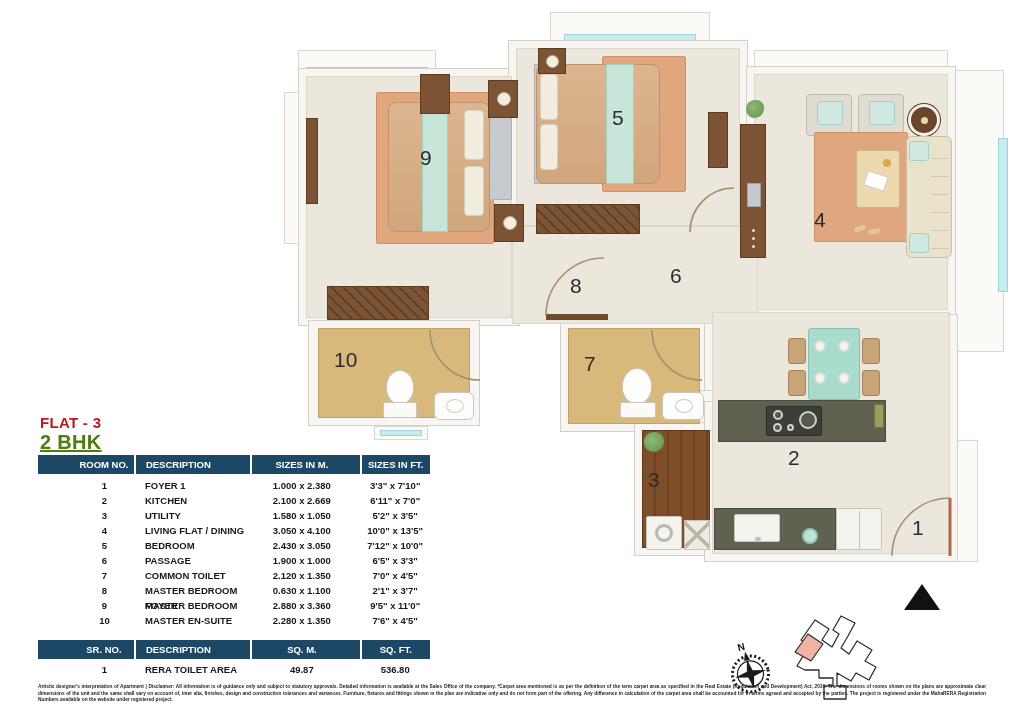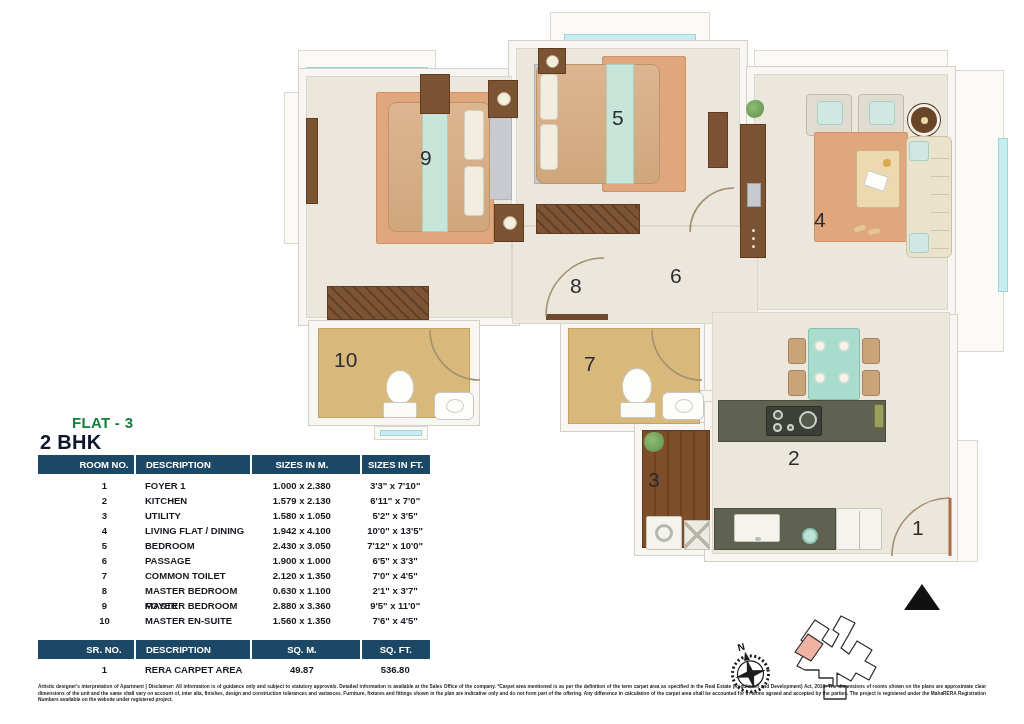--- a/index.html
+++ b/index.html
@@ -36,22 +36,22 @@
   .white-goods{background:#f5f3ed;border:1px solid #c9c4b8;border-radius:2px;}
   .plant{background:radial-gradient(circle at 40% 40%,#8fbc74,#5d8f49);border-radius:50% 45% 55% 50%;}
   .tile{background:linear-gradient(45deg,transparent 46%,#b9b5a9 46% 54%,transparent 54%),linear-gradient(-45deg,transparent 46%,#b9b5a9 46% 54%,transparent 54%),#eceae2;border:1px solid #c6c2b6;}
   .toilet-bowl{background:#fdfdfb;border:1px solid #c9c6bc;border-radius:50% 50% 46% 46%;}
   .toilet-tank{background:#fafaf6;border:1px solid #c9c6bc;border-radius:2px;}
   .basin{background:#fdfdfb;border:1px solid #c9c6bc;border-radius:6px;}
   .sill{background:#6f4a2c;}
   .seatlines{background:repeating-linear-gradient(180deg,transparent 0 17px,#cfc7a8 17px 18px);}
   .rn{font:500 21px "Liberation Sans",sans-serif;color:#2b2b30;z-index:30;}
   
-  .flat-title{font:700 15px "Liberation Sans",sans-serif;color:#15803d;letter-spacing:.3px;margin-left:32px;}
-  .bhk-title{font:700 20px "Liberation Sans",sans-serif;color:#0f172a;letter-spacing:.3px;}
+  .flat-title{font:700 15px "Liberation Sans",sans-serif;color:#b91c1c;letter-spacing:.3px;}
+  .bhk-title{font:700 20px "Liberation Sans",sans-serif;color:#4d7c0f;letter-spacing:.3px;text-decoration:underline;}
   .dtab{width:392px;}
   .t-header{display:flex;background:#1c4866;color:#fff;height:19px;}
   .hc{font:700 9.5px/19px "Liberation Sans",sans-serif;text-align:center;}
   .hc + .hc{border-left:2px solid #fff;}
   .trow{display:flex;height:15px;color:#17171f;}
   .tcell{font:700 9.5px/15px "Liberation Sans",sans-serif;text-align:center;}
   .c0{width:70px;padding-left:36px;} .c1{width:132px;} .c2{width:116px;} .c3{width:80px;margin-left:8px;}
   .trow .c1, .t-header .c1{text-align:left;padding-left:10px;width:122px;}
   .disclaimer{font:700 4.8px/6.5px "Liberation Sans",sans-serif;color:#1d1d1d;text-align:justify;width:948px;}
   svg{display:block;}
@@ -252,33 +252,33 @@
     <div style="padding-top:4px;">
         <div class="trow">
           <div class="tcell c0">1</div>
           <div class="tcell c1">FOYER 1</div>
           <div class="tcell c2">1.000 x 2.380</div>
           <div class="tcell c3">3'3" x 7'10"</div>
         </div>
         <div class="trow">
           <div class="tcell c0">2</div>
           <div class="tcell c1">KITCHEN</div>
-          <div class="tcell c2">1.579 x 2.130</div>
+          <div class="tcell c2">2.100 x 2.669</div>
           <div class="tcell c3">6'11" x 7'0"</div>
         </div>
         <div class="trow">
           <div class="tcell c0">3</div>
           <div class="tcell c1">UTILITY</div>
           <div class="tcell c2">1.580 x 1.050</div>
           <div class="tcell c3">5'2" x 3'5"</div>
         </div>
         <div class="trow">
           <div class="tcell c0">4</div>
           <div class="tcell c1">LIVING FLAT / DINING</div>
-          <div class="tcell c2">1.942 x 4.100</div>
+          <div class="tcell c2">3.050 x 4.100</div>
           <div class="tcell c3">10'0" x 13'5"</div>
         </div>
         <div class="trow">
           <div class="tcell c0">5</div>
           <div class="tcell c1">BEDROOM</div>
           <div class="tcell c2">2.430 x 3.050</div>
           <div class="tcell c3">7'12" x 10'0"</div>
         </div>
         <div class="trow">
           <div class="tcell c0">6</div>
@@ -300,37 +300,37 @@
         </div>
         <div class="trow">
           <div class="tcell c0">9</div>
           <div class="tcell c1">MASTER BEDROOM</div>
           <div class="tcell c2">2.880 x 3.360</div>
           <div class="tcell c3">9'5" x 11'0"</div>
         </div>
         <div class="trow">
           <div class="tcell c0">10</div>
           <div class="tcell c1">MASTER EN-SUITE</div>
-          <div class="tcell c2">1.560 x 1.350</div>
+          <div class="tcell c2">2.280 x 1.350</div>
           <div class="tcell c3">7'6" x 4'5"</div>
         </div>
       </div>
   </div>
 
   <div class="abs dtab" style="left:38px;top:640px;">
     <div class="t-header">
       <div class="hc c0">SR. NO.</div>
       <div class="hc c1">DESCRIPTION</div>
       <div class="hc c2">SQ. M.</div>
       <div class="hc c3">SQ. FT.</div>
     </div>
     <div style="padding-top:3px;">
         <div class="trow">
           <div class="tcell c0">1</div>
-          <div class="tcell c1">RERA CARPET AREA</div>
+          <div class="tcell c1">RERA TOILET AREA</div>
           <div class="tcell c2">49.87</div>
           <div class="tcell c3">536.80</div>
         </div>
       </div>
   </div>
 
   <div class="abs disclaimer" style="left:38px;top:684px;">Artistic designer's interpretation of Apartment | Disclaimer: All information is of guidance only and subject to statutory approvals. Detailed information is available at the Sales Office of the company. *Carpet area mentioned is as per the definition of the term carpet area as specified in the Real Estate (Regulation and Development) Act, 2016. The dimensions of rooms shown on the plans are approximate clear dimensions of the unit and the same shall vary on account of, inter alia, finishes, design and construction tolerances and variances. Furniture, fixtures and fittings shown in the plan are indicative only and do not form part of the offering. Any difference in calculation of the carpet area shall be accounted for in terms agreed and accepted by the parties. The project is registered under the MahaRERA Registration Numbers available on the website under registered project.</div>
 
 </div>
 

